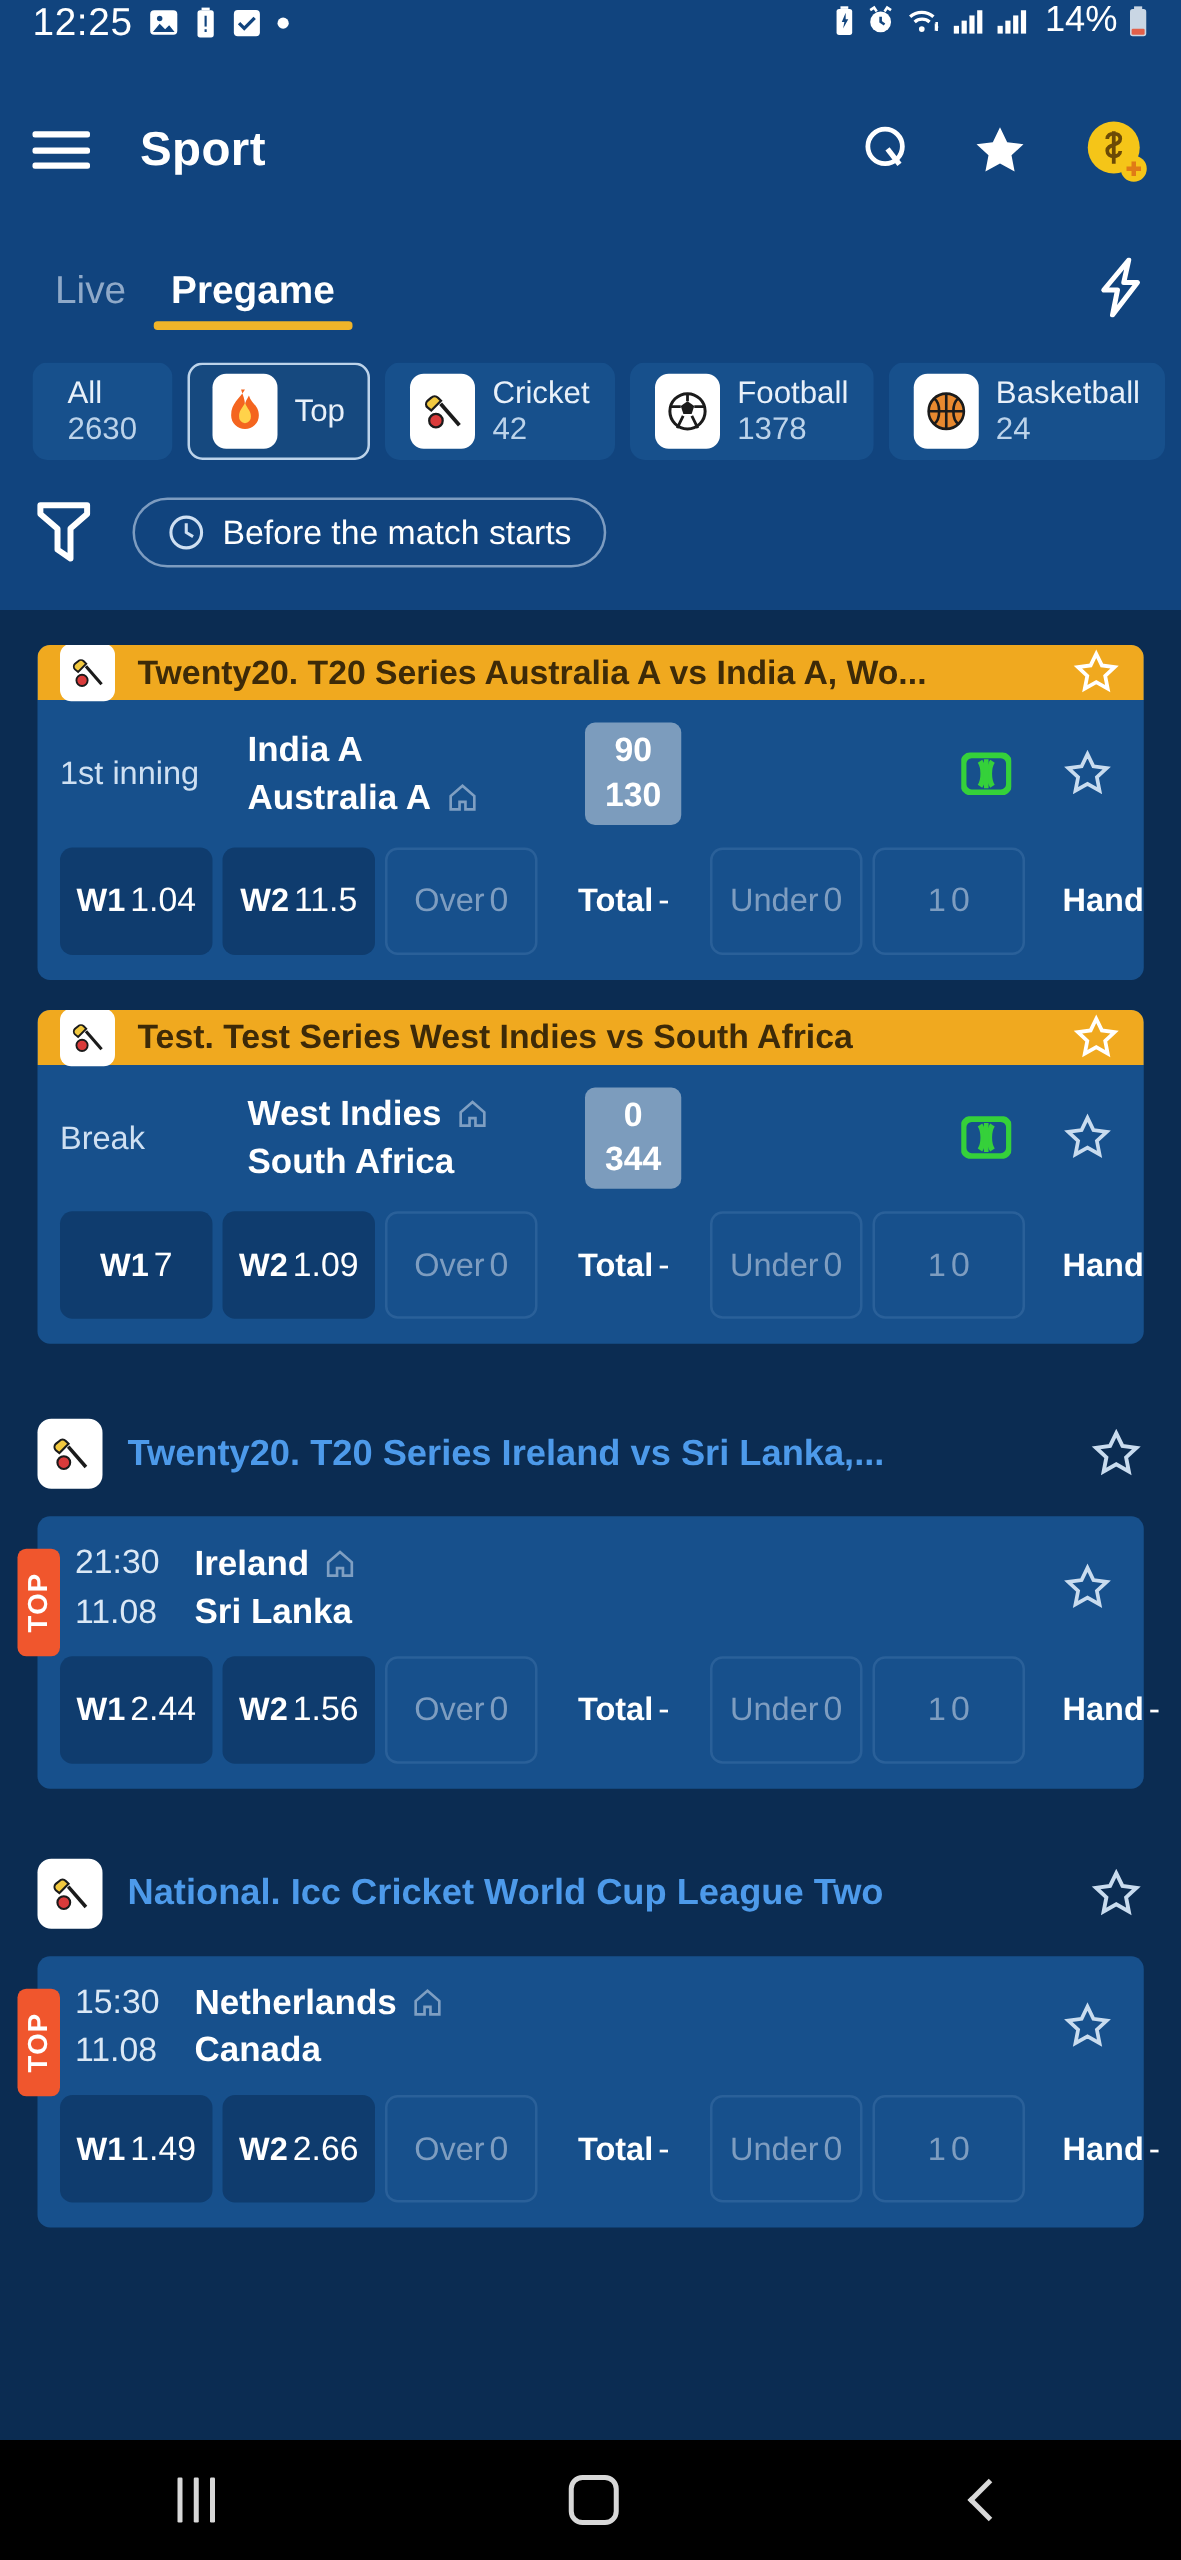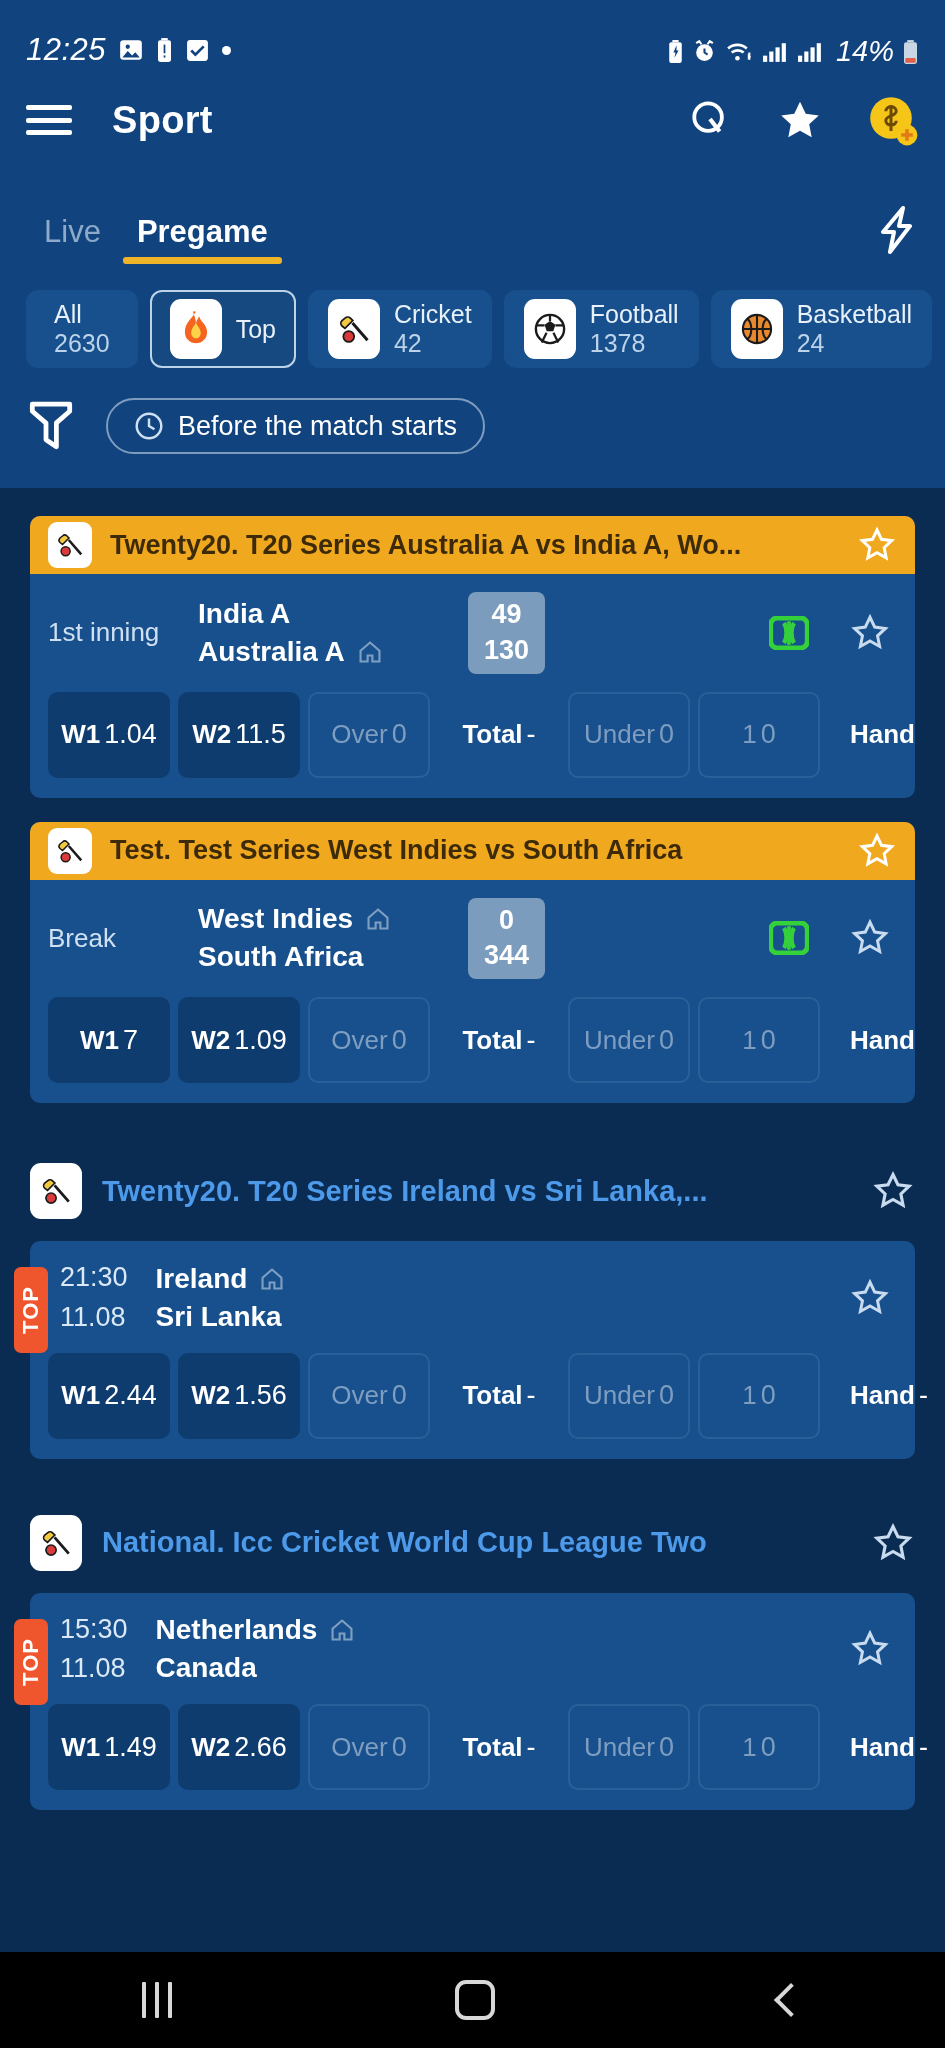--- a/index.html
+++ b/index.html
@@ -7,22 +7,22 @@
   body {
     font-family:"Liberation Sans", sans-serif;
     background:#0b2c52;
     color:#fff;
     overflow:hidden;
   }
   .phone { width:945px; height:2048px; position:relative; display:flex; flex-direction:column; }
 
   
   .statusbar {
-    height:68px; background:#11447e; display:flex; align-items:flex-end;
-    padding:0 26px; flex:0 0 auto;font-style:italic;
+    height:68px; background:#11447e; display:flex; align-items:flex-start;
+    padding:0 26px; flex:0 0 auto;
   }
   .sb-left { display:flex; align-items:center; gap:12px; }
   .sb-clock { font-size:31px; font-weight:400; letter-spacing:.5px; }
   .sb-right { margin-left:auto; display:flex; align-items:center; gap:8px; }
   .sb-pct { font-size:29px; font-weight:400; margin-left:4px; }
   .ico { display:inline-flex; align-items:center; justify-content:center; }
   .dot6 { width:9px; height:9px; border-radius:50%; background:#fff; display:inline-block; }
 
   
   .appbar {
@@ -80,21 +80,21 @@
   
   .content { flex:1 1 auto; background:#0b2c52; overflow:hidden; padding-top:28px; }
 
   .group { margin:0 0 24px 0; }
 
   .card {
     margin:0 30px; background:#17508c; border-radius:10px; overflow:hidden;
   }
   .liveHeader {
     background:#f0a91f; display:flex; align-items:center; gap:18px;
-    height:58px; padding:0 18px;
+    height:44px; padding:0 18px;
   }
   .lh-ico {
     width:44px; height:46px; background:#fff; border-radius:9px;
     display:flex; align-items:center; justify-content:center; flex:0 0 auto;
   }
   .lh-title {
     font-size:27px; font-weight:700; color:#3d2a08; white-space:nowrap;
     overflow:hidden; flex:1 1 auto;
   }
   .lh-star { flex:0 0 auto; margin-left:8px; }
@@ -392,21 +392,21 @@
             <div class="team">
               <span>Australia A</span>
               <span class="ico">
                 <svg width="26" height="26" viewBox="0 0 22 22">
                     <path d="M11 3l8 7v9h-6v-5H9v5H3v-9z" stroke="#7f9fc2" stroke-width="1.8" fill="none"></path>
                   </svg>
               </span>
             </div>
           </div>
           <div class="score">
-            <span>49</span>
+            <span>90</span>
             <span>130</span>
           </div>
           <div class="rowRight">
             <span class="ico">
               <svg width="40" height="34" viewBox="0 0 24 20">
                   <rect x="1" y="1" width="22" height="18" rx="4" fill="none" stroke="#35d13a" stroke-width="3"></rect>
                   <path d="M9 4c2 3 2 9 0 12M15 4c-2 3-2 9 0 12" stroke="#35d13a" stroke-width="2.6" fill="none"></path>
                   <path d="M12 3v14" stroke="#35d13a" stroke-width="2.2"></path>
                 </svg>
             </span>

